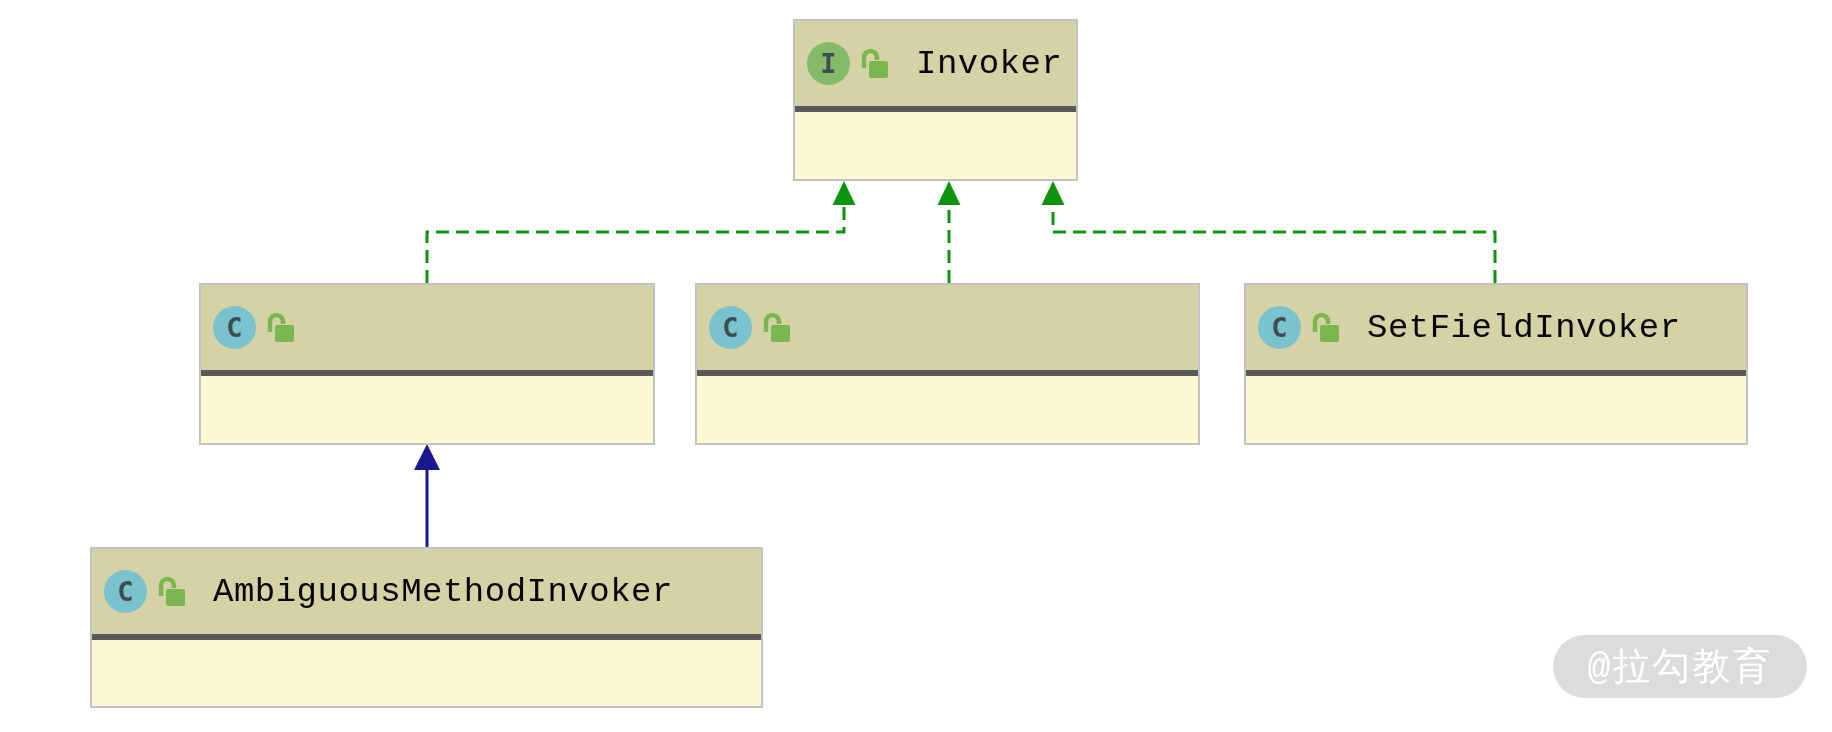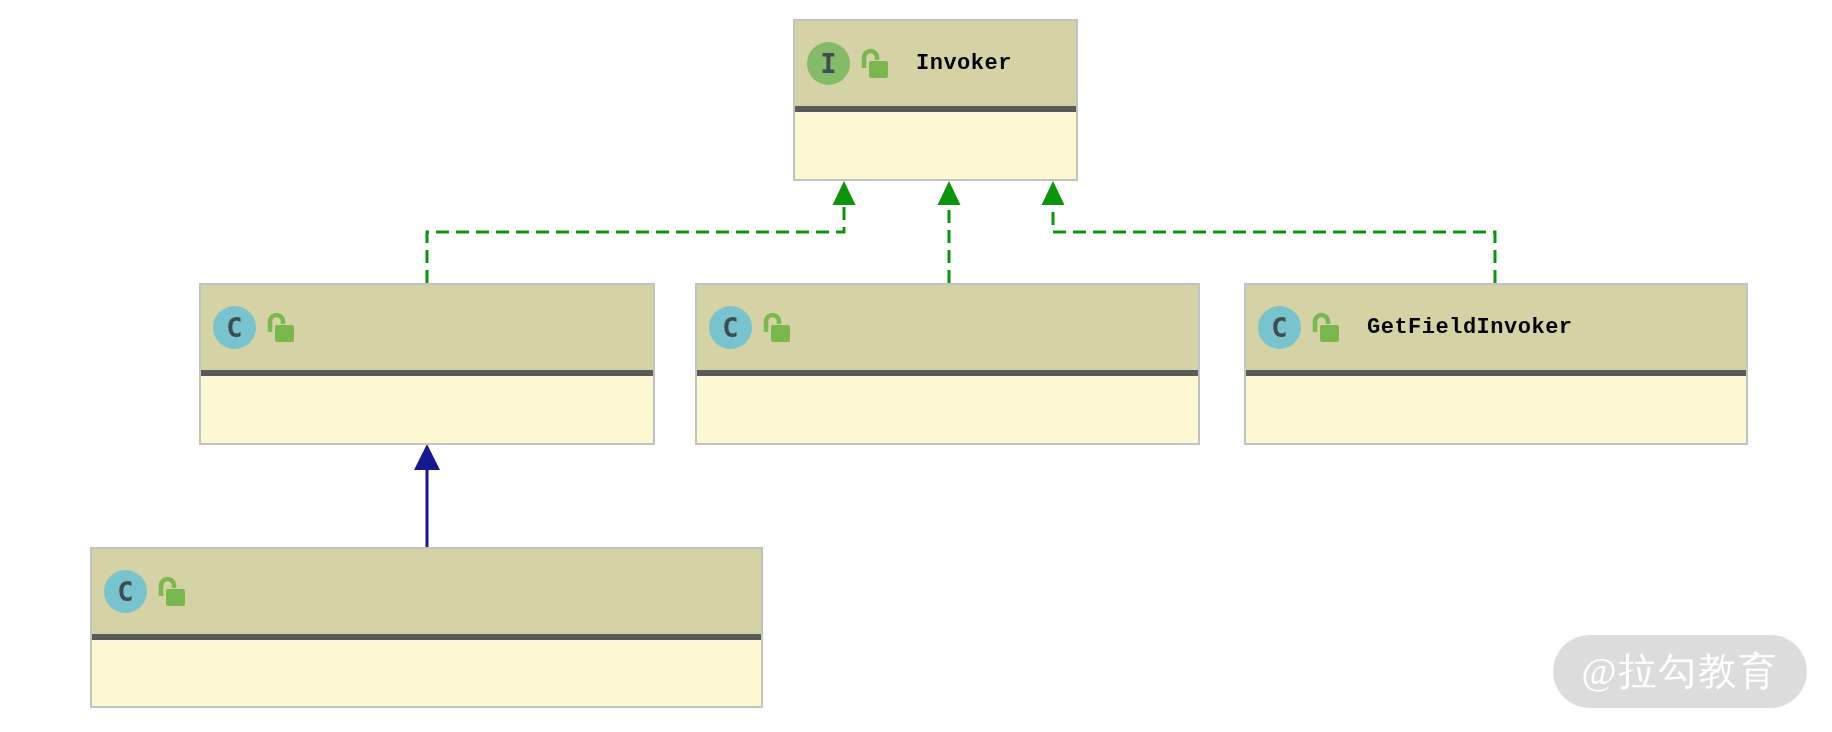--- a/index.html
+++ b/index.html
@@ -38,30 +38,29 @@
   }
   .badge-interface{background:var(--color-interface-icon-bg);}
   .badge-class{background:var(--color-class-icon-bg);}
   .badge-letter{
     font-family:"DejaVu Sans Mono","Liberation Mono",monospace;
     font-size:27px;font-weight:bold;line-height:1;
     color:var(--color-icon-letter);
   }
   .lock-icon{margin-right:28px;flex:0 0 28px;}
   .node-label{
-    font-size:22px;color:#050505;white-space:nowrap;
+    font-size:34px;color:#050505;white-space:nowrap;
     letter-spacing:0.5px;
-    font-weight:bold;
   }
   .watermark{
-    position:absolute;left:1553px;top:635px;width:254px;height:73px;
+    position:absolute;left:1553px;top:635px;width:254px;height:63px;
     background:var(--color-watermark-bg);
     border-radius:37px;
     display:flex;align-items:center;justify-content:center;
-    font-family:Liberation Serif, serif;
+    font-family:Liberation Mono, monospace;
     font-size:38px;letter-spacing:2px;
     color:var(--color-watermark-text);
   }
 </style>
 </head>
 <body>
 
 <div id="canvas">
 
   <svg class="edges" width="1832" height="732" viewBox="0 0 1832 732">
@@ -132,35 +131,36 @@
 
   <div class="uml-node" style="left:1244px;top:283px;width:504px;height:162px;">
     <div class="node-header">
       <span class="badge badge-class">
         <span class="badge-letter">C</span>
       </span>
       <svg class="lock-icon" width="28" height="32" viewBox="0 0 28 32">
         <rect x="9" y="13" width="19" height="17" rx="2" style="fill:var(--color-lock-green)"></rect>
         <path d="M4 20 L4 9.5 A6.5 6.5 0 0 1 17 9.5 L17 12" style="stroke:var(--color-lock-green)" stroke-width="4.5" fill="none"></path>
       </svg>
-      <span class="node-label">GetFieldInvoker</span>
+      <span class="node-label">SetFieldInvoker</span>
     </div>
     <div class="node-sep"></div>
     <div class="node-body"></div>
   </div>
 
   <div class="uml-node" style="left:90px;top:547px;width:673px;height:161px;">
     <div class="node-header">
       <span class="badge badge-class">
         <span class="badge-letter">C</span>
       </span>
       <svg class="lock-icon" width="28" height="32" viewBox="0 0 28 32">
         <rect x="9" y="13" width="19" height="17" rx="2" style="fill:var(--color-lock-green)"></rect>
         <path d="M4 20 L4 9.5 A6.5 6.5 0 0 1 17 9.5 L17 12" style="stroke:var(--color-lock-green)" stroke-width="4.5" fill="none"></path>
       </svg>
+      <span class="node-label">AmbiguousMethodInvoker</span>
     </div>
     <div class="node-sep"></div>
     <div class="node-body"></div>
   </div>
 
   <div class="watermark">
     <span>@拉勾教育</span>
   </div>
 
 </div>

